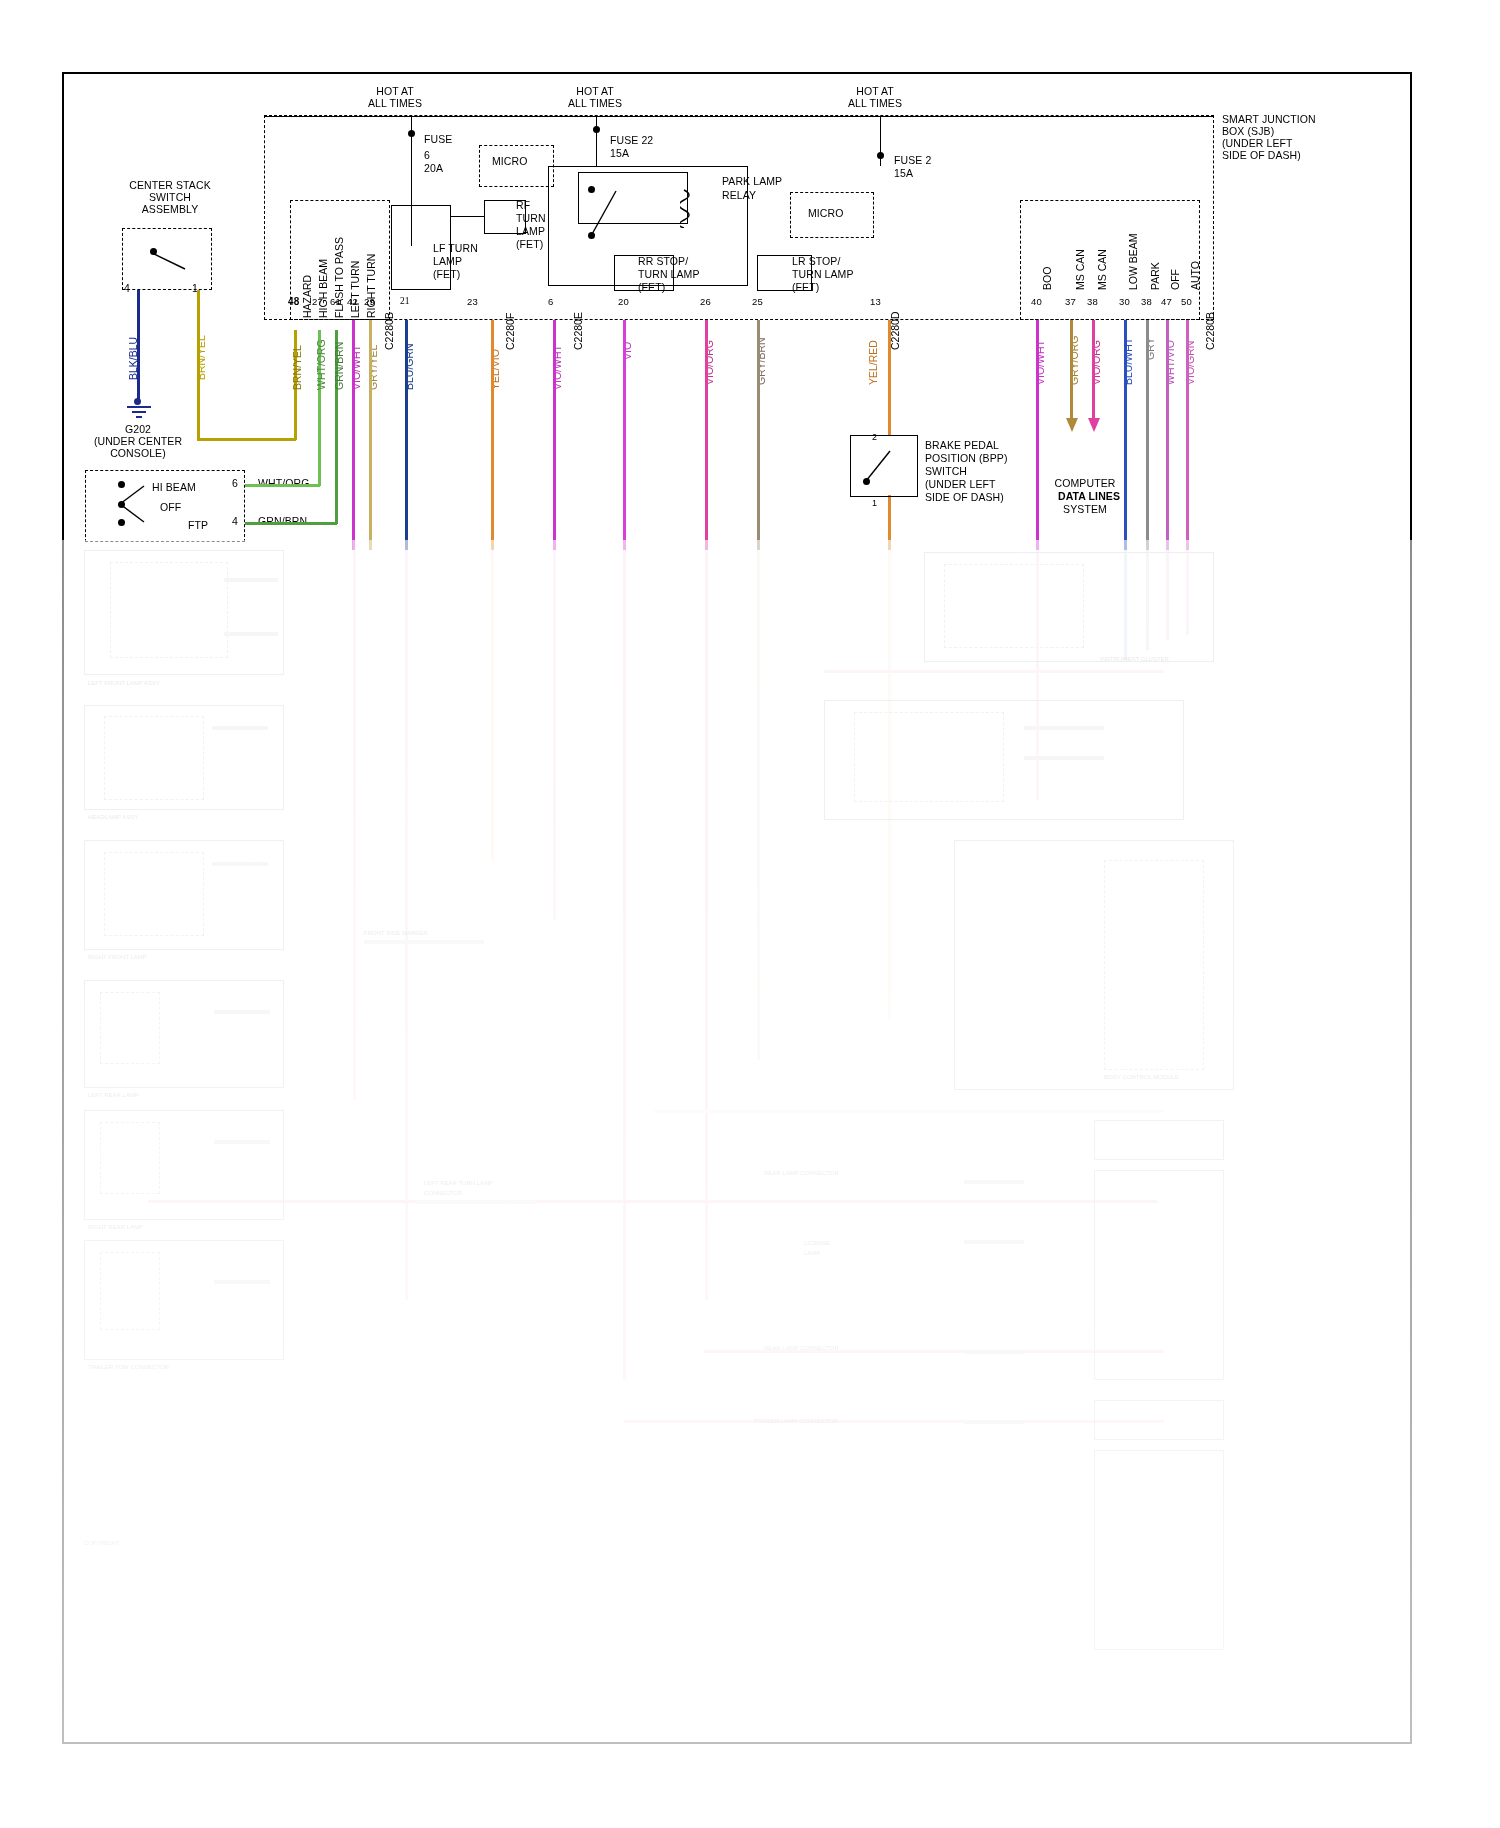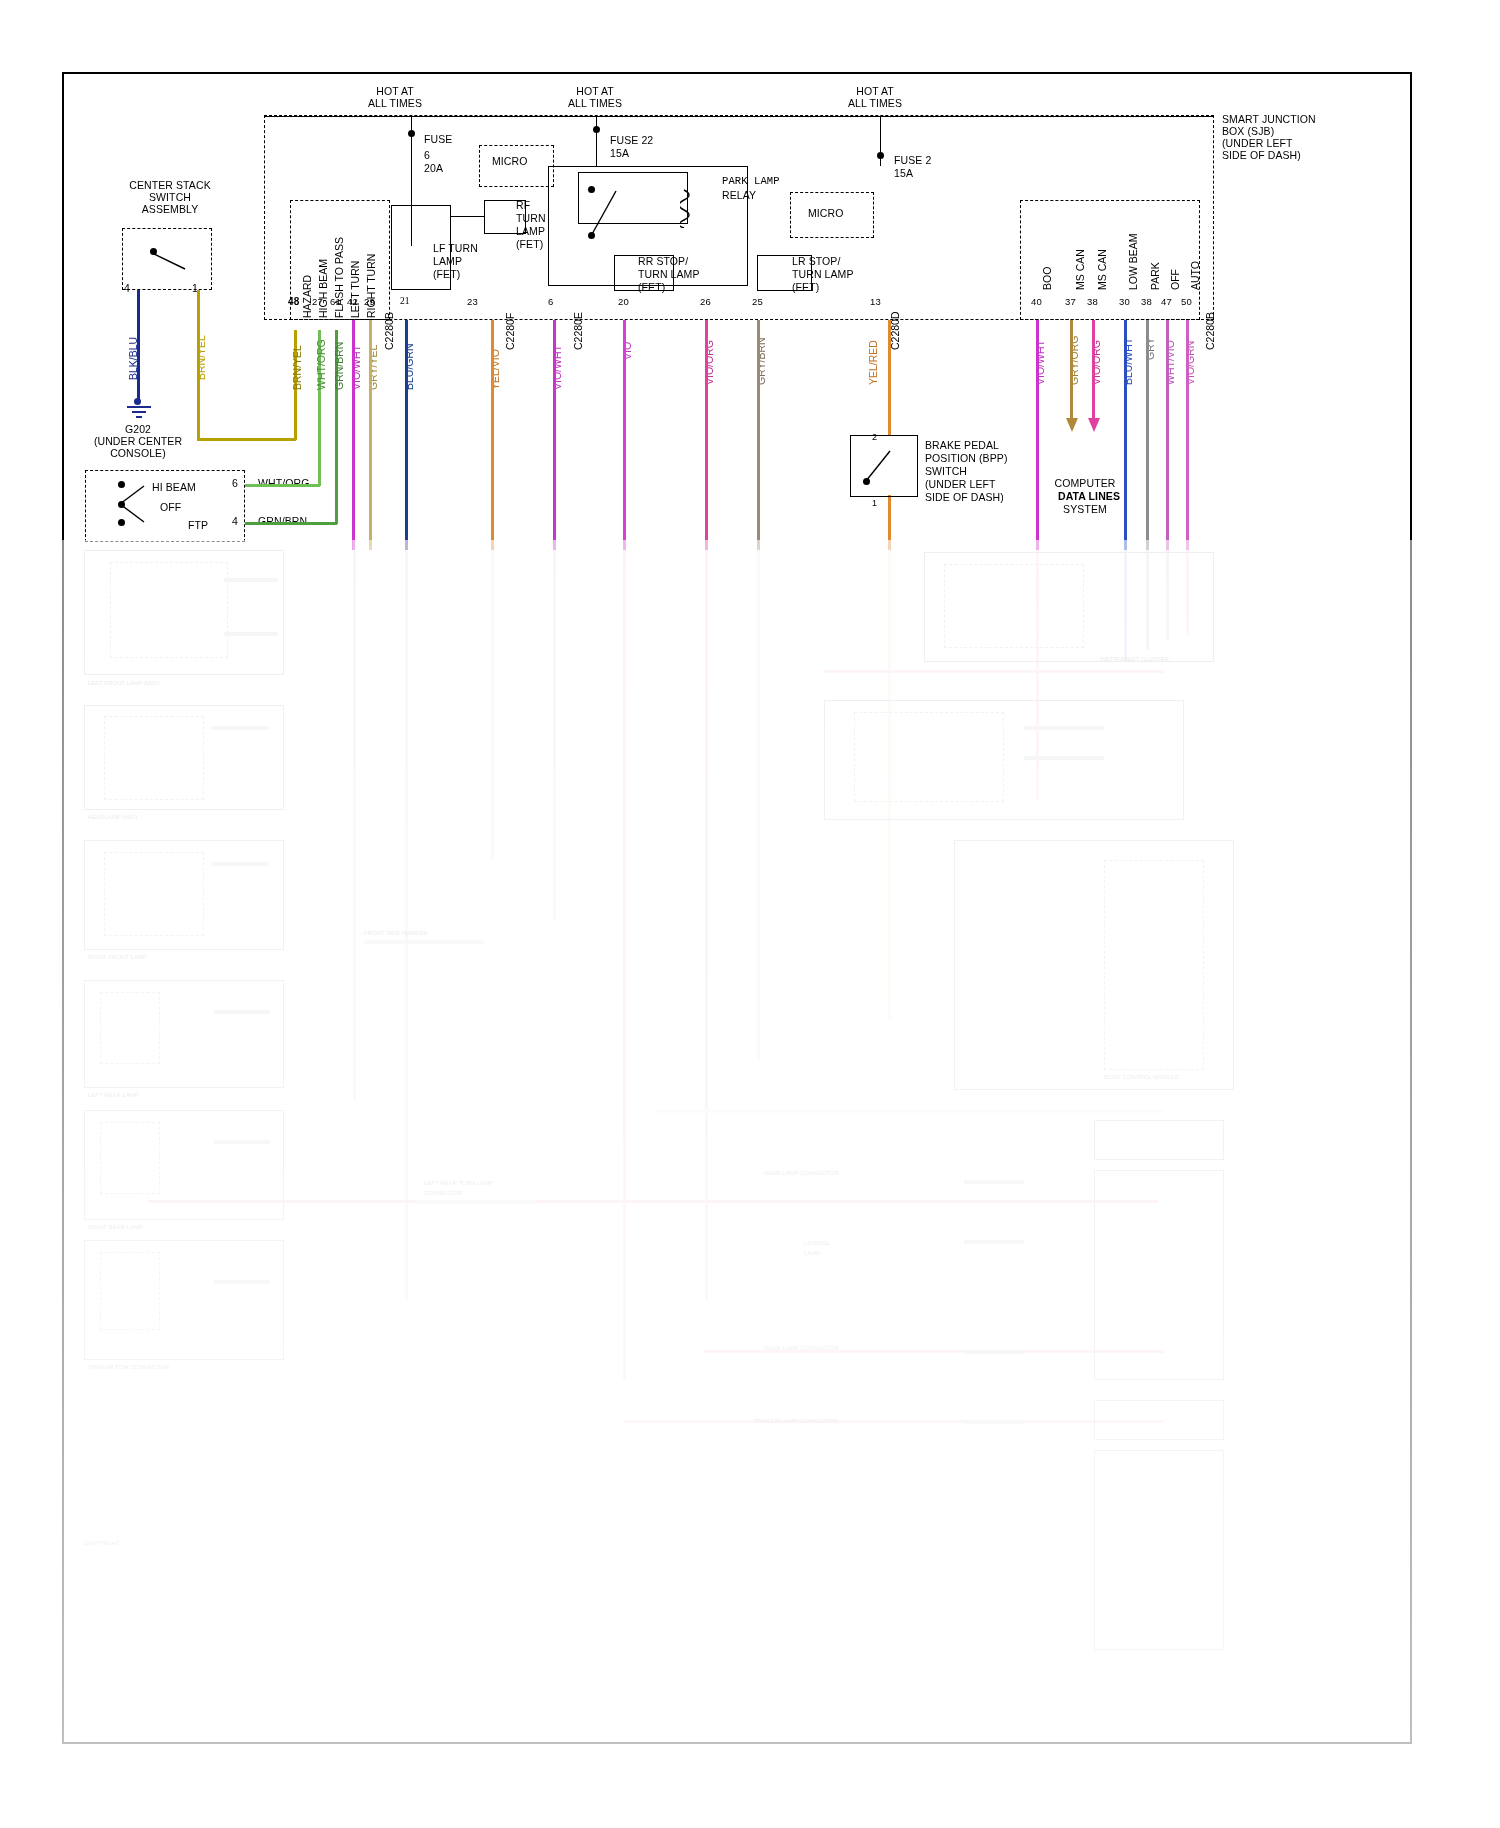--- a/index.html
+++ b/index.html
@@ -153,21 +153,21 @@
 
   <div class="hline" style="left:450px; top:216px; width:34px;"></div>
 
   <div class="vline" style="left:596px; top:116px; height:50px;"></div>
   <div class="dot" style="left:593px; top:126px;"></div>
   <div class="txt" style="left:610px; top:135px;"><span>FUSE 22</span></div>
   <div class="txt" style="left:610px; top:148px;"><span>15A</span></div>
 
   <div class="solid-box" style="left:548px; top:166px; width:200px; height:120px;"></div>
   <div class="solid-box" style="left:578px; top:172px; width:110px; height:52px;"></div>
-  <div class="txt" style="left:722px; top:176px;font-family:Liberation Mono, monospace;"><span>PARK LAMP</span></div>
+  <div class="txt" style="left:722px; top:176px;"><span>PARK LAMP</span></div>
   <div class="txt" style="left:722px; top:190px;"><span>RELAY</span></div>
 
   <svg class="abs" style="left:680px; top:188px;" width="24" height="40">
     <path d="M4 2 q10 5 0 10 q-10 5 0 10 q10 5 0 10 q-10 5 0 8" stroke="#000" stroke-width="1.4" fill="none"></path>
   </svg>
 
   <div class="dot" style="left:588px; top:186px;"></div>
   <div class="dot" style="left:588px; top:232px;"></div>
   <svg class="abs" style="left:586px; top:186px;" width="40" height="54">
     <line x1="5" y1="50" x2="30" y2="5" stroke="#000" stroke-width="1.4"></line>

